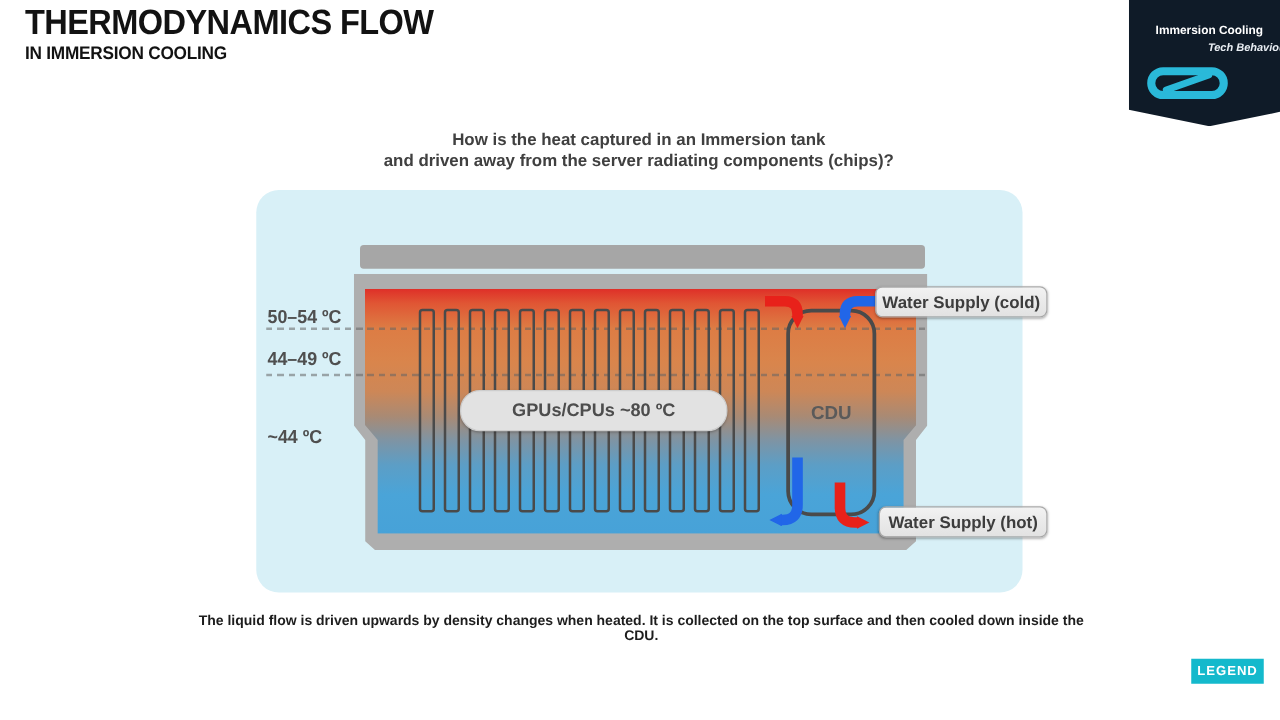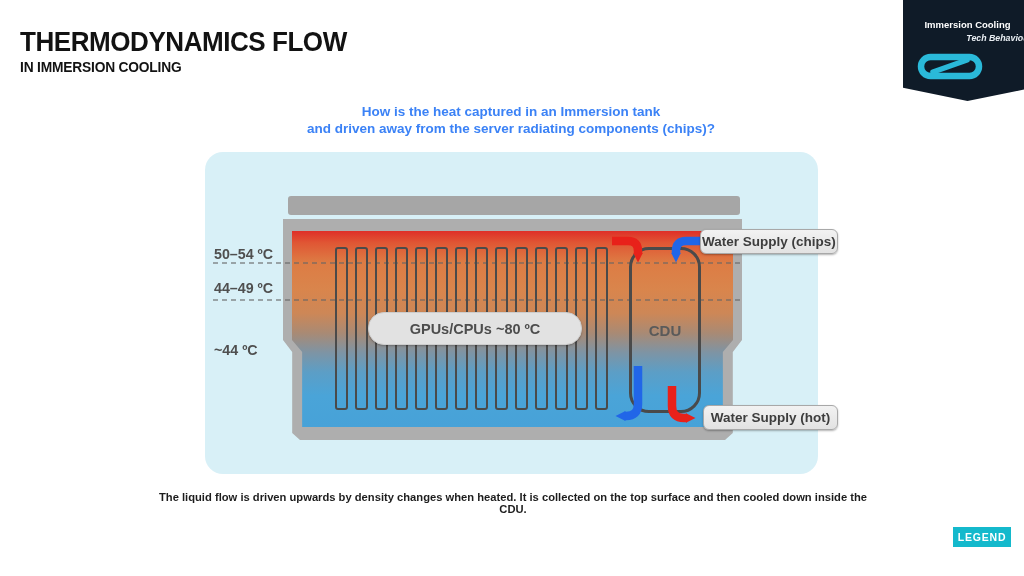--- a/index.html
+++ b/index.html
@@ -1,31 +1,31 @@
 <!DOCTYPE html>
 <html><head>
 <meta charset="utf-8">
 <style>
   html,body{margin:0;padding:0;background:#ffffff;font-family:"Liberation Sans",sans-serif;}
   #page{position:relative;width:1024px;height:576px;background:#ffffff;overflow:hidden;}
 
   
-  .hdr{position:absolute;left:20px;top:26px;}
+  .hdr{position:absolute;left:20px;top:2px;}
   .hdr-title{font-weight:bold;font-size:28px;letter-spacing:-0.5px;color:#121212;transform:scaleX(.93);transform-origin:left;white-space:nowrap;}
   .hdr-sub{font-weight:bold;font-size:14.5px;letter-spacing:-0.2px;color:#121212;transform:scaleX(.95);transform-origin:left;margin-top:1px;white-space:nowrap;}
 
   
   .badge{position:absolute;left:903px;top:0;width:93px;height:101px;background:#0f1b28;
          clip-path:polygon(0 0,100% 0,100% 87%,50% 100%,0 87%);padding-left:36px;}
   .badge-title{position:absolute;left:0;right:0;top:19px;text-align:center;color:#ffffff;font-weight:bold;font-size:9.5px;}
   .badge-sub{position:absolute;left:0;right:0;top:33px;text-align:right;color:#e9eef3;font-style:italic;font-size:8.8px;font-weight:bold;}
   .badge-logo{position:absolute;left:13px;top:51px;}
 
   
-  .question{position:absolute;left:186px;top:104px;width:650px;text-align:center;color:#3b82f6;font-weight:bold;font-size:13.5px;line-height:16.5px;}
+  .question{position:absolute;left:186px;top:104px;width:650px;text-align:center;color:#404040;font-weight:bold;font-size:13.5px;line-height:16.5px;}
 
   
   .panel{position:absolute;left:205px;top:152px;width:613px;height:322px;background:#d8f0f7;border-radius:18px;}
   .lid{position:absolute;left:288px;top:196px;width:452px;height:19px;background:#a6a6a6;border-radius:3px;}
   .tank{position:absolute;left:283px;top:219px;width:459px;height:221px;background:#aeaeae;
         clip-path:polygon(0 0,100% 0,100% 54.8%,98% 60.2%,98% 96.8%,96.3% 100%,3.7% 100%,2% 96.8%,2% 60.2%,0 54.8%);}
   .coolant{position:absolute;left:292px;top:231px;width:441px;height:196px;
         clip-path:polygon(0 0,100% 0,100% 55.6%,97.7% 61.7%,97.7% 100%,2.3% 100%,2.3% 61.7%,0 55.6%);
         background:linear-gradient(180deg,#df2f28 0%,#e05634 6%,#dd7c44 16%,#d9854c 30%,#cd8757 42%,#a98a74 52%,#7e94a4 62%,#5c9ec6 72%,#4aa4d8 84%,#47a2d8 100%);}
   .dash{position:absolute;left:213px;width:529px;height:2px;
@@ -128,21 +128,21 @@
       <marker id="head-blue" markerUnits="userSpaceOnUse" markerWidth="16" markerHeight="16" refX="1.5" refY="5" orient="auto">
         <path d="M0 0 L10 5 L0 10 Z" fill="#2166e8"></path>
       </marker>
     </defs>
     <path d="M22 13 L38 13 Q48 13 48 23 L48 26" fill="none" stroke-width="8.5" marker-end="url(#head-red)" stroke="#e8211a"></path>
     <path d="M112 13 L96 13 Q86 13 86 23 L86 26" fill="none" stroke-width="8.5" marker-end="url(#head-blue)" stroke="#2166e8"></path>
     <path d="M48 138 L48 176 Q48 188 36 188 L34 188" fill="none" stroke-width="8.5" marker-end="url(#head-blue)" stroke="#2166e8"></path>
     <path d="M82 158 L82 178 Q82 190 94 190 L97 190" fill="none" stroke-width="8.5" marker-end="url(#head-red)" stroke="#e8211a"></path>
   </svg>
 
-  <div class="ws-pill ws-cold">Water Supply (chips)</div>
+  <div class="ws-pill ws-cold">Water Supply (cold)</div>
   <div class="ws-pill ws-hot">Water Supply (hot)</div>
 
   <div class="caption">The liquid flow is driven upwards by density changes when heated. It is collected on the top surface and then cooled down inside the CDU.</div>
 
   <div class="legend-btn">LEGEND</div>
 
 
 </div>
 
 </body></html>

